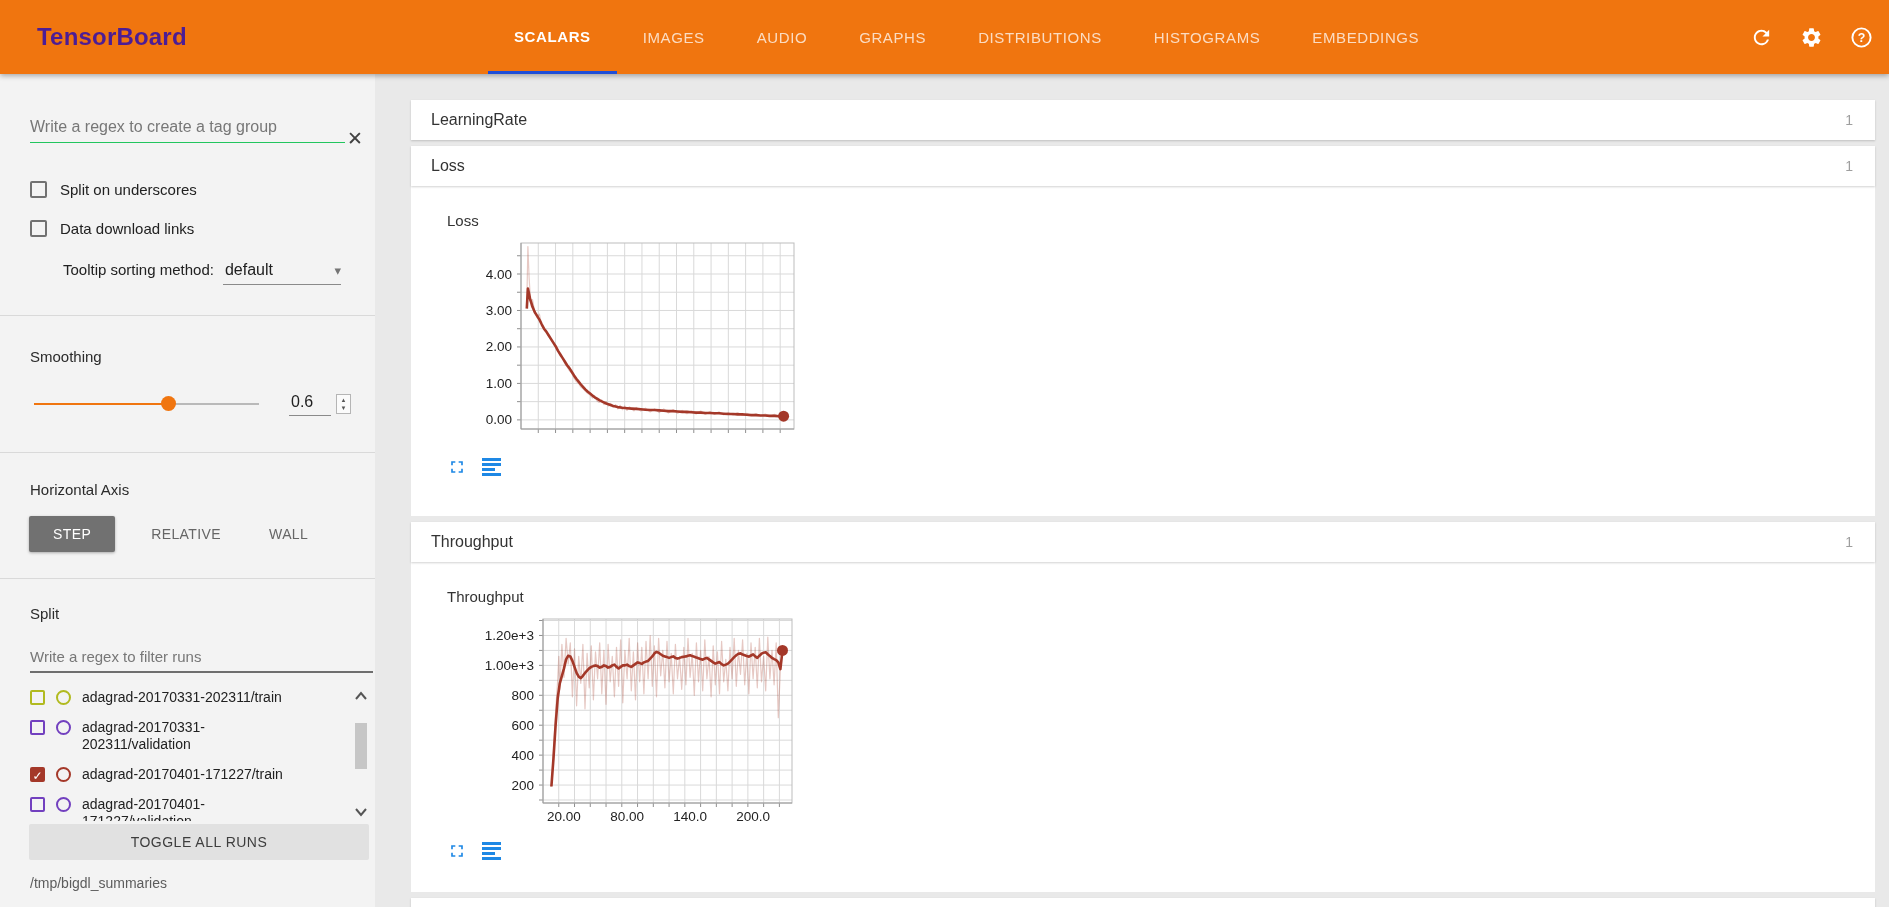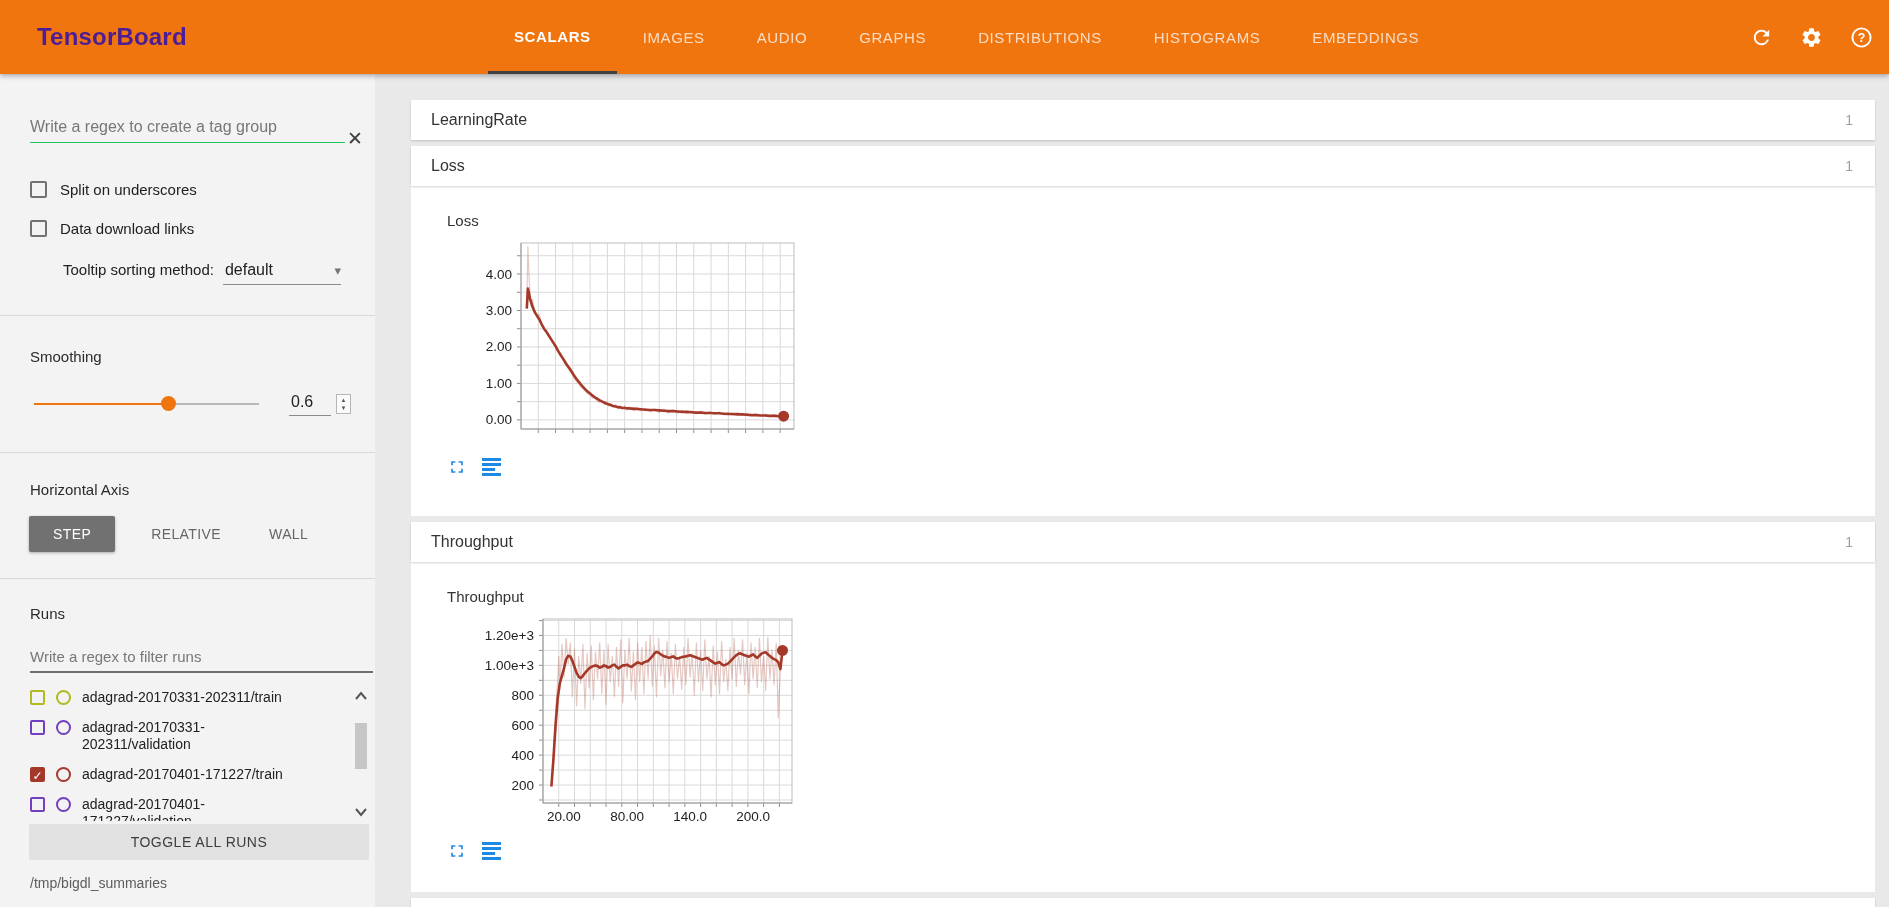--- a/index.html
+++ b/index.html
@@ -7,21 +7,21 @@
               font-family:"Liberation Sans", sans-serif; color:#212121; }
 
   
   .header { position:absolute; left:0; top:0; width:1889px; height:74px;
             background:#f0750f; box-shadow:0 2px 5px rgba(0,0,0,.3); z-index:20; }
   .app-title { position:absolute; left:37px; top:0; height:74px; line-height:74px;
                color:#4c1d95; font-size:24px; font-weight:bold; letter-spacing:.2px; }
   .tabbar { position:absolute; left:488px; top:0; height:74px; display:flex; align-items:stretch; }
   .tab { height:74px; line-height:76px; padding:0 26px; color:rgba(255,255,255,.75);
          font-size:15px; letter-spacing:.6px; cursor:pointer; white-space:nowrap; }
-  .tab.active { color:#fff; font-weight:bold; border-bottom:3px solid #404040; line-height:74px; }
+  .tab.active { color:#fff; font-weight:bold; border-bottom:3px solid #1d4ed8; line-height:74px; }
   .header-icons { position:absolute; right:16px; top:0; height:74px; display:flex; align-items:center; gap:27px; }
   .hicon { width:23px; height:23px; display:block; cursor:pointer; }
   .hicon svg { width:100%; height:100%; fill:#fff; }
 
   
   .sidebar { position:absolute; left:0; top:74px; bottom:0; width:375px;
              background:#f3f3f3; font-size:15px; z-index:5; }
   .divider { height:1px; background:#d9d9d9; width:100%; }
 
   .tag-filter-row { margin:40px 30px 0 30px; }
@@ -170,21 +170,21 @@
 
   <div class="section-label" style="margin-top:28px;">Horizontal Axis</div>
   <div class="axis-buttons">
     <span class="axis-btn active">STEP</span>
     <span class="axis-btn">RELATIVE</span>
     <span class="axis-btn">WALL</span>
   </div>
 
   <div class="divider" style="margin-top:26px;"></div>
 
-  <div class="section-label" style="margin-top:26px;">Runs</div>
+  <div class="section-label" style="margin-top:26px;">Split</div>
   <div class="runs-filter-row">
     <input class="line-input" style="border-bottom: 2px solid rgb(110, 110, 110); font-size: 15px;" placeholder="Write a regex to filter runs">
   </div>
 
   <div class="runs-list">
     <div class="run-row">
       <span class="run-chk" style="border-color: rgb(177, 186, 31);"></span>
       <span class="run-dot" style="border-color: rgb(177, 186, 31);"></span>
       <span class="run-label">adagrad-20170331-202311/train</span>
     </div>

